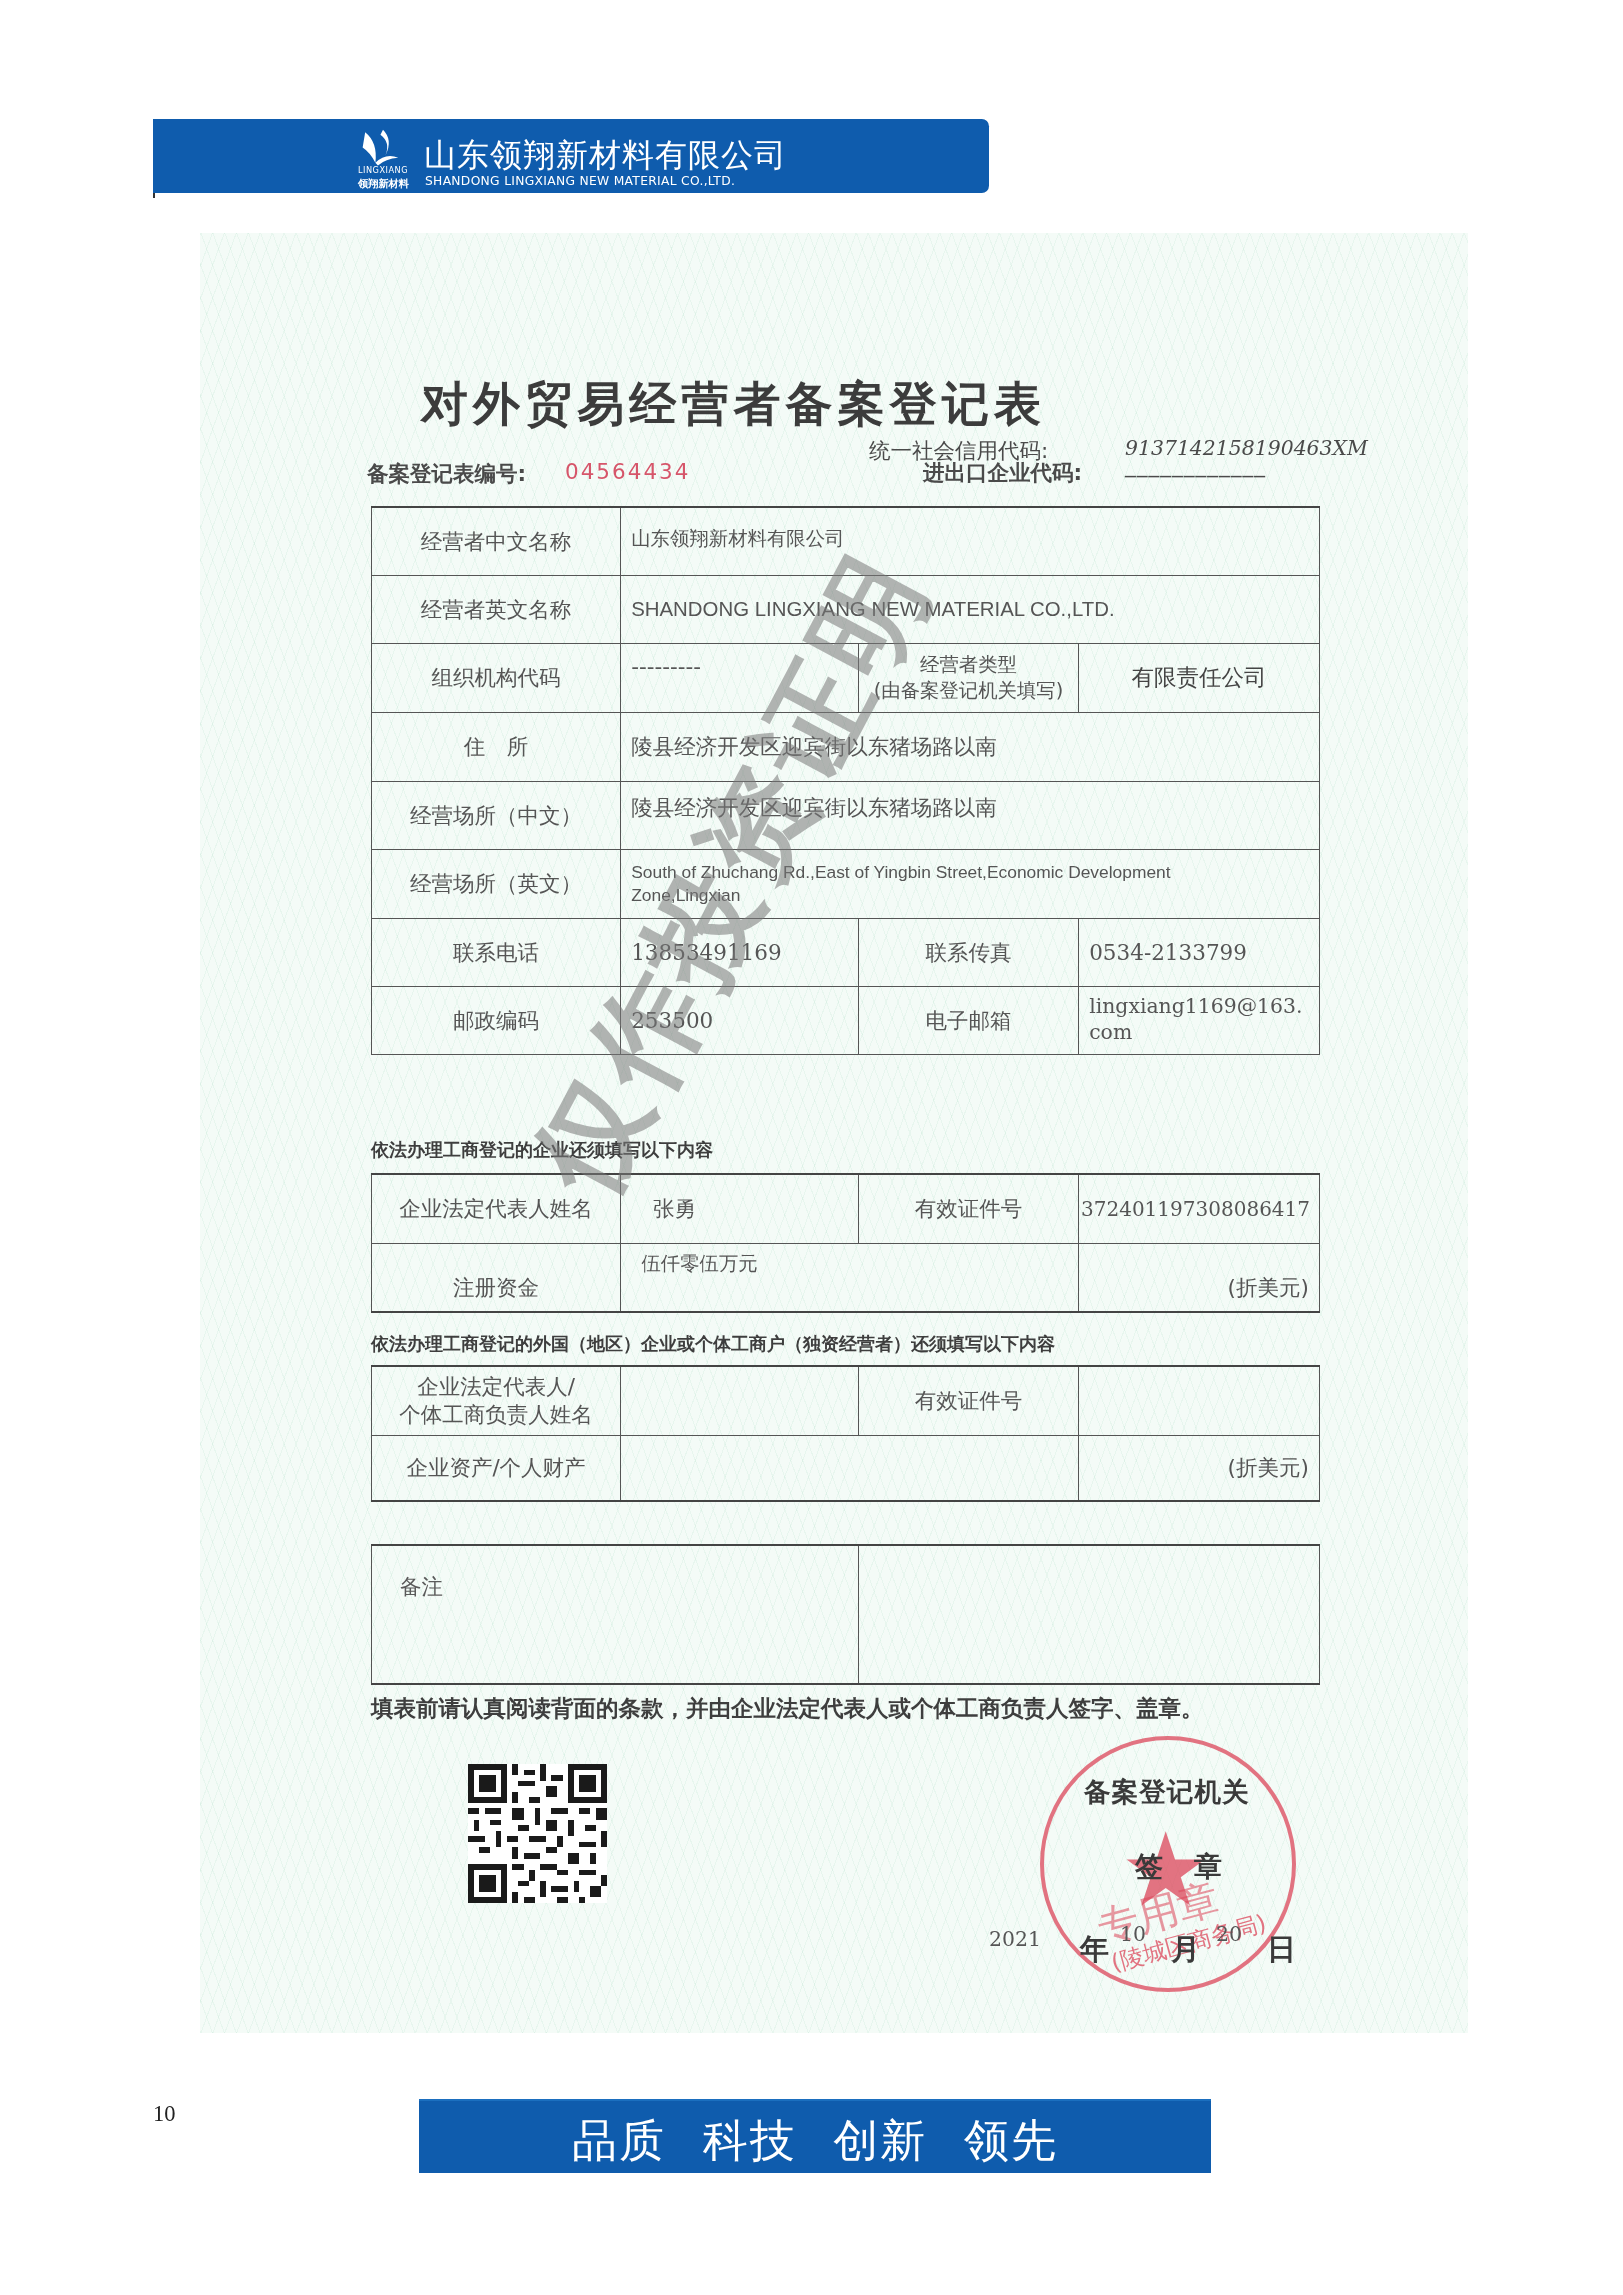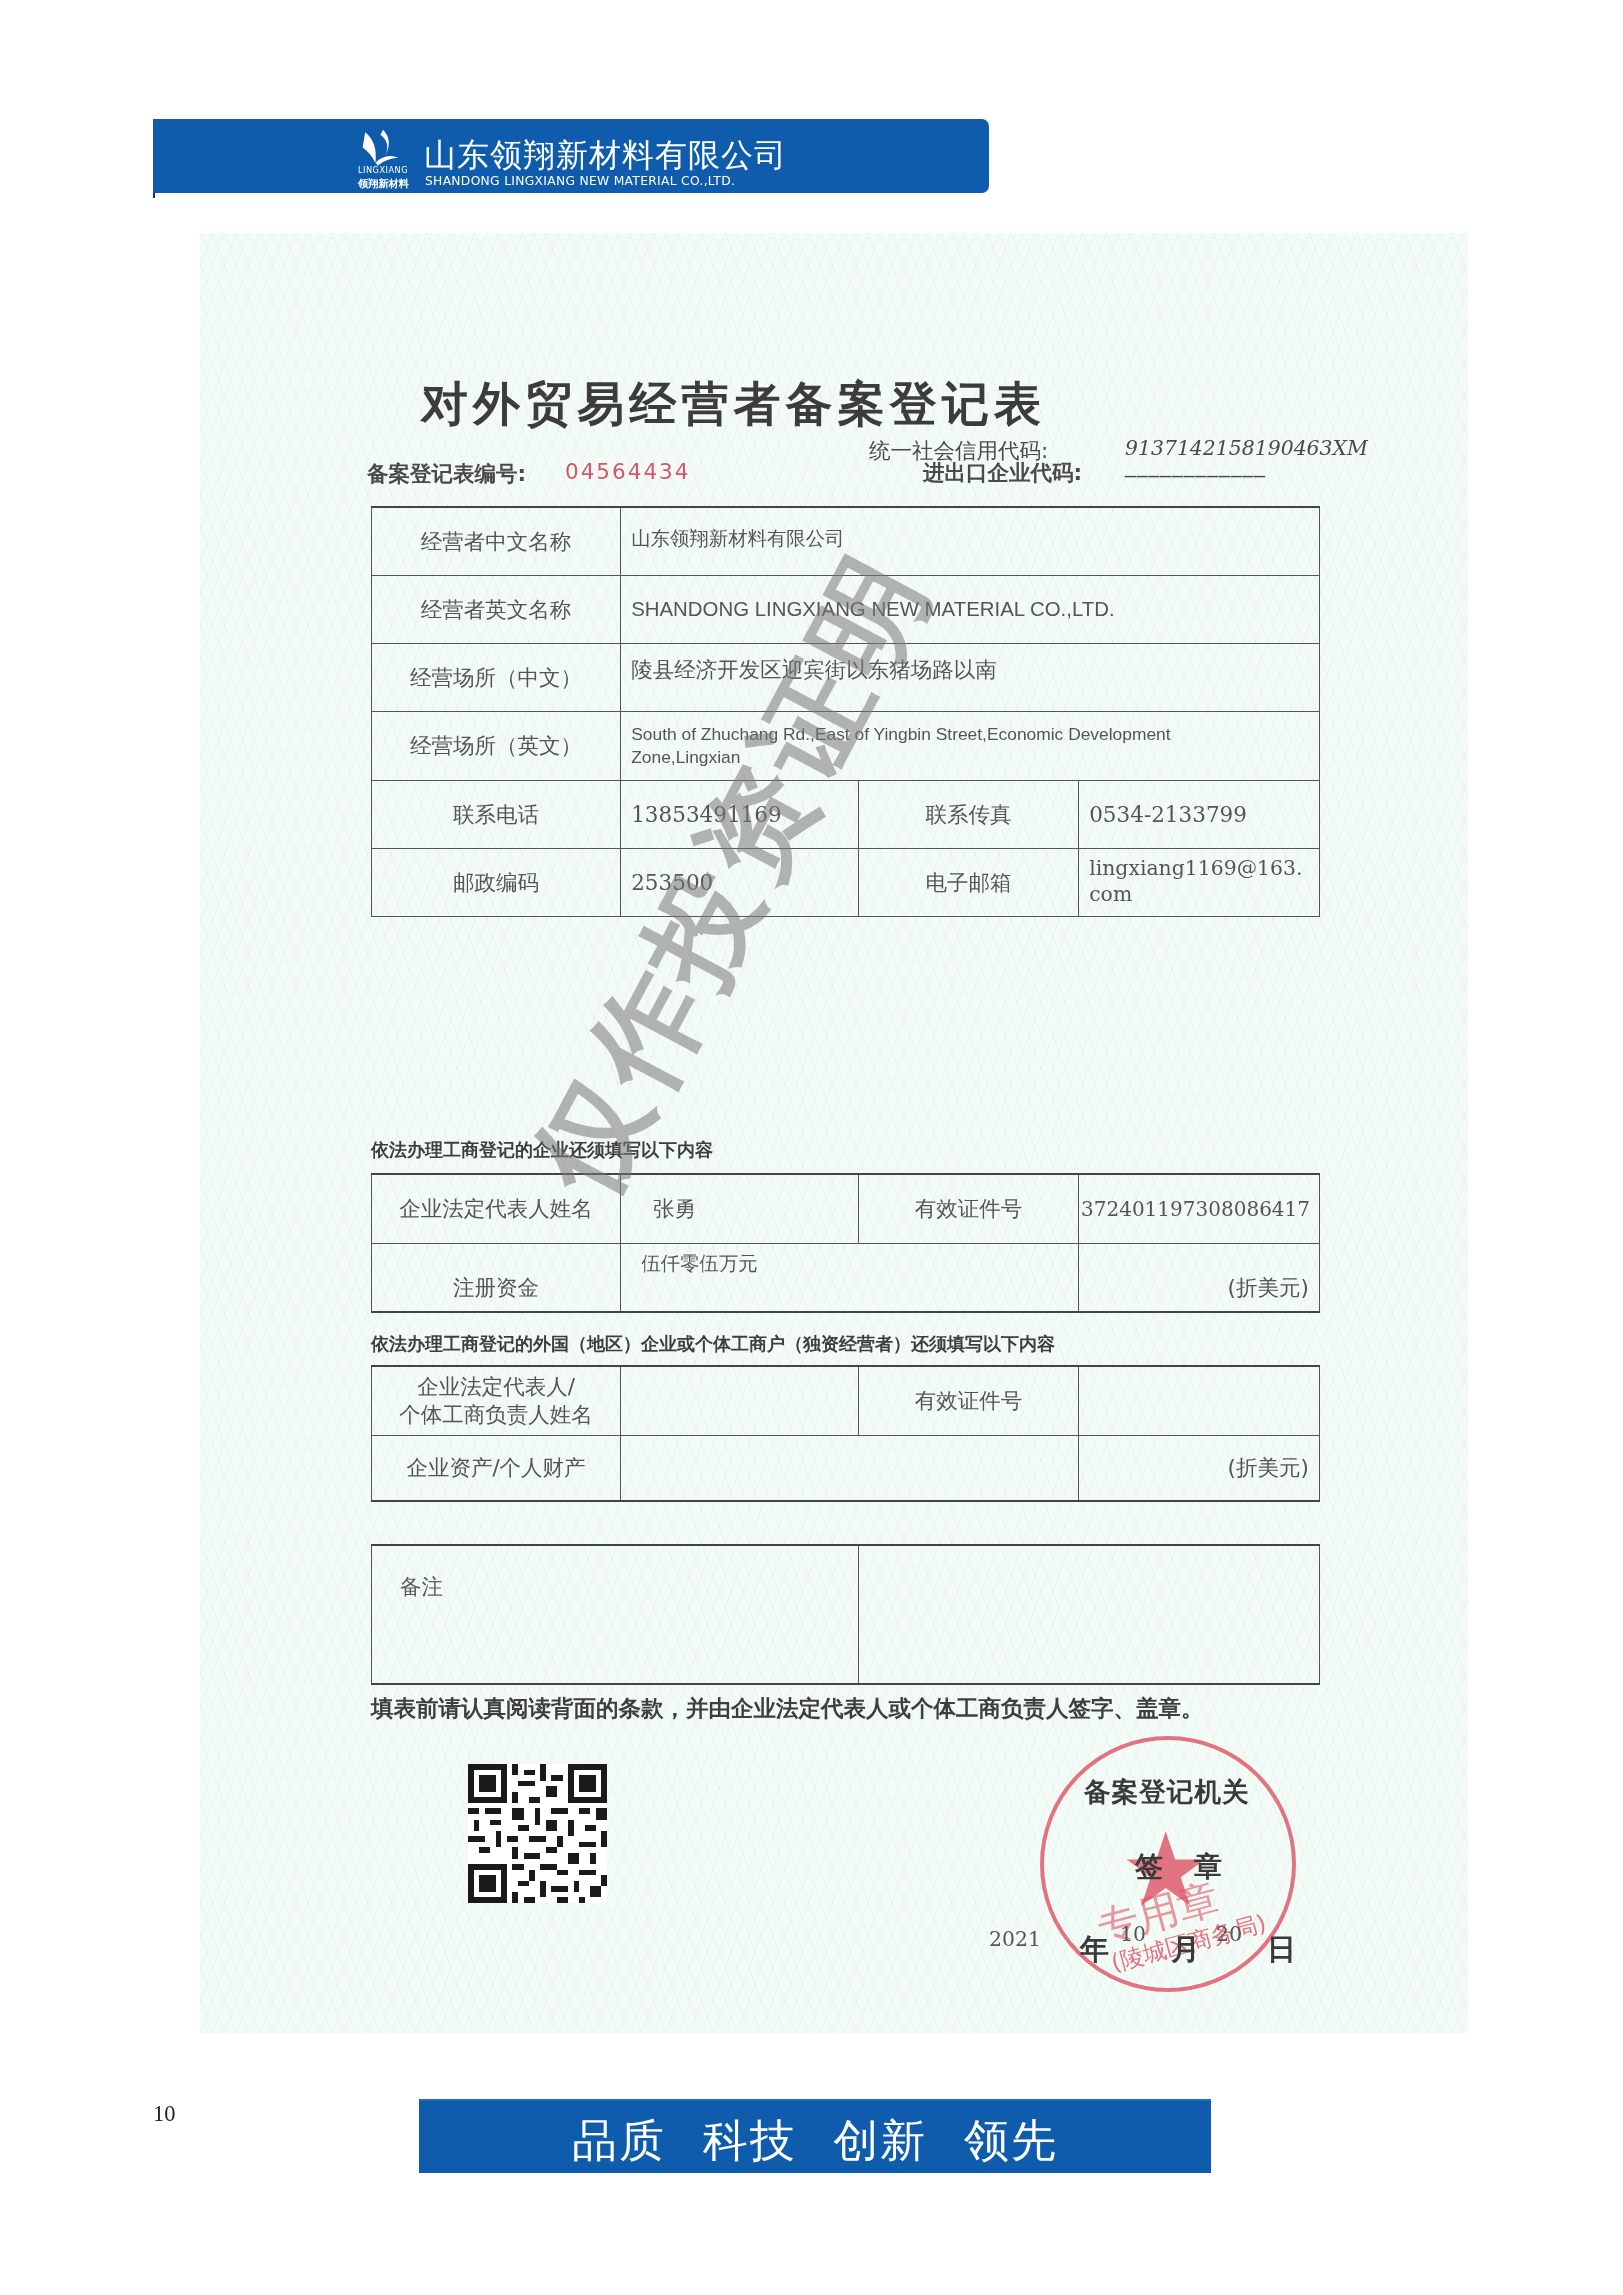--- a/index.html
+++ b/index.html
@@ -86,20 +86,30 @@
       <col style="width:241px">
     </colgroup>
   <tbody>
       <tr class="thick-top" style="height:68px">
     <td class="lbl">经营者中文名称</td>
     <td class="val" colspan="3" style="vertical-align:top;padding-top:17.4px;font-size:19.4px;">山东领翔新材料有限公司</td>
   </tr>
   <tr style="height:68px">
     <td class="lbl">经营者英文名称</td>
     <td class="val sans-en" colspan="3" style="font-size:20.4px;">SHANDONG LINGXIANG NEW MATERIAL CO.,LTD.</td>
+  </tr>
+  <tr style="height:69px">
+    <td class="lbl">组织机构代码</td>
+    <td class="val" style="vertical-align:top;padding-top:10.2px;">---------</td>
+    <td class="lbl" style="font-size:19.4px;line-height:25.6px;"><span>经营者类型</span><br><span>(由备案登记机关填写)</span></td>
+    <td class="lbl" style="font-size:22.5px;color:#444;">有限责任公司</td>
+  </tr>
+  <tr style="height:69px">
+    <td class="lbl">住　所</td>
+    <td class="val" colspan="3">陵县经济开发区迎宾街以东猪场路以南</td>
   </tr>
   <tr style="height:68px">
     <td class="lbl">经营场所（中文）</td>
     <td class="val" colspan="3" style="vertical-align:top;padding-top:11.2px;">陵县经济开发区迎宾街以东猪场路以南</td>
   </tr>
   <tr style="height:69px">
     <td class="lbl">经营场所（英文）</td>
     <td class="val sans-en" colspan="3" style="font-size:17.4px;line-height:22.5px;padding-right:61px;">South of Zhuchang Rd.,East of Yingbin Street,Economic Development Zone,Lingxian</td>
   </tr>
   <tr style="height:68px">

